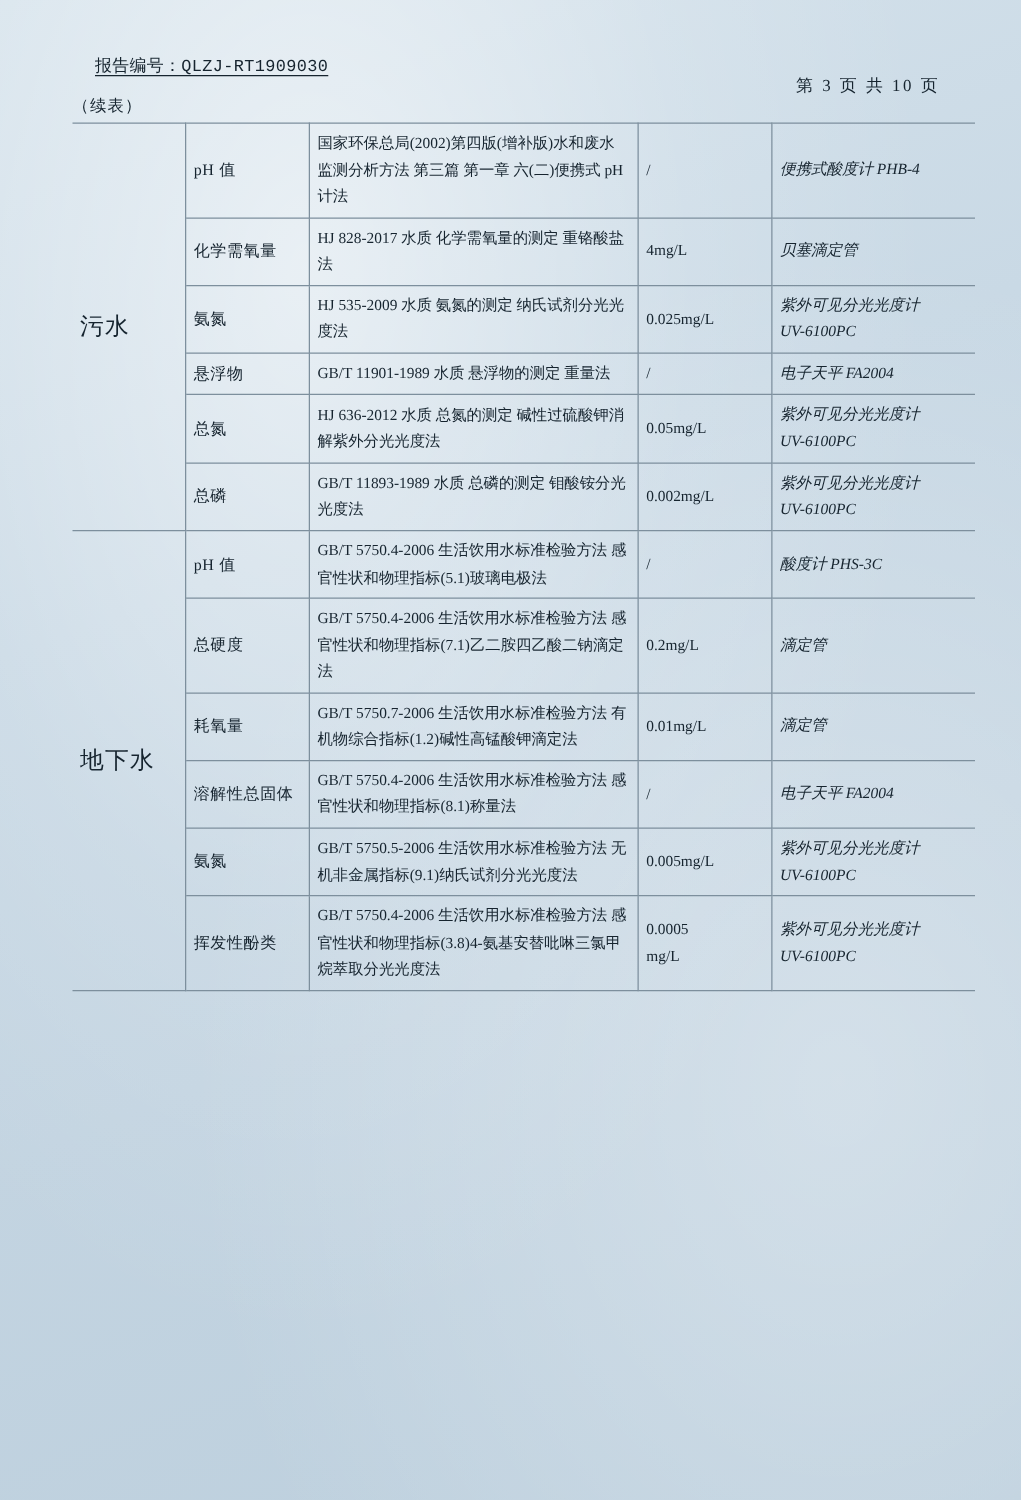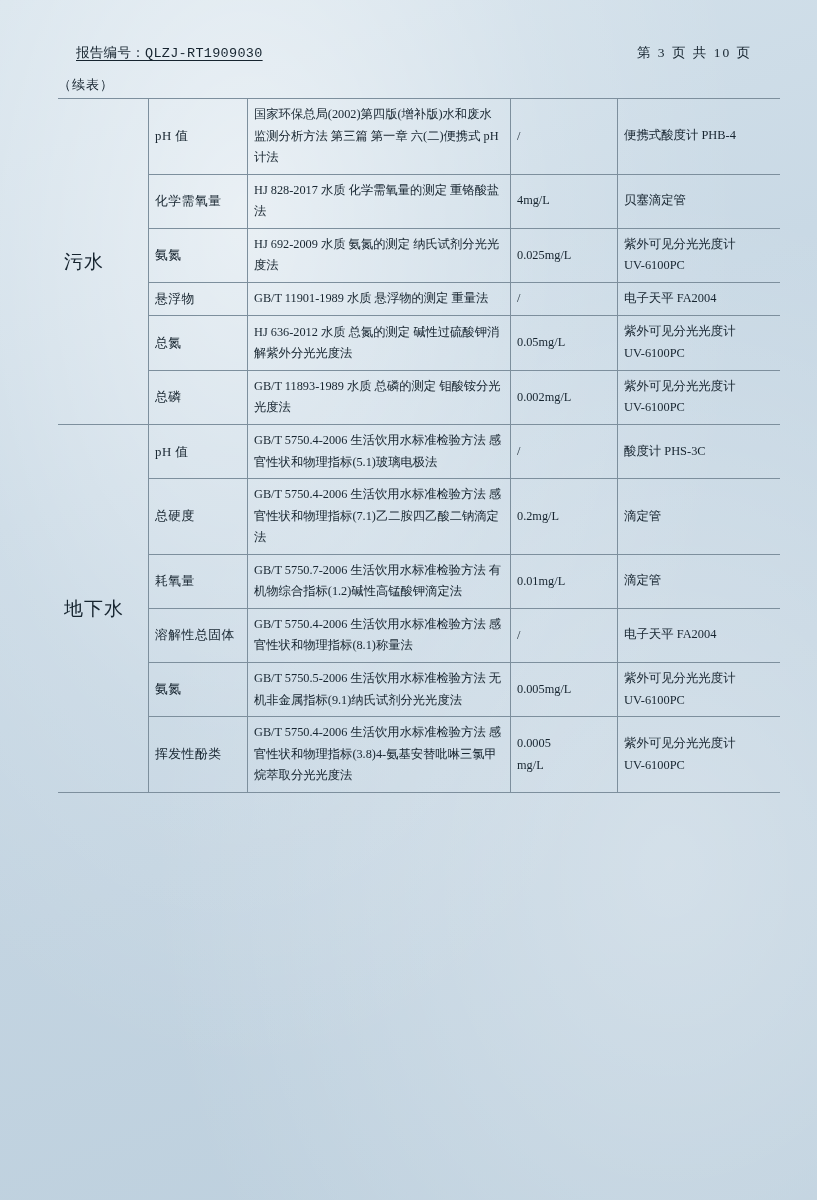--- a/index.html
+++ b/index.html
@@ -41,21 +41,21 @@
     position: absolute;
     left: 18px;
     top: 0;
     text-decoration: underline;
     text-underline-offset: 3px;
     font-family: Liberation Mono, monospace;
   }
   .hdr .right {
     position: absolute;
     right: 6px;
-    top: 0;
+    top: 16px;
     letter-spacing: 2px;
   }
   .contmark {
     font-size: 13px;
     margin-top: 6px;
     margin-bottom: 4px;
     letter-spacing: 1px;
   }
   table.grid {
     border-collapse: collapse;
@@ -93,20 +93,21 @@
     line-height: 2.0;
   }
   td.limit {
     width: 94px;
     font-size: 12.3px;
   }
   td.equip {
     width: 150px;
     font-size: 12.4px;
     line-height: 1.9;
+    font-style: italic;
   }
   .nowrapish { white-space: pre-line; }
   
   table.grid tr > td:first-child { border-left: none; }
   table.grid tr > td:last-child { border-right: none; }
   .ink { filter: none; }
 </style>
 </head>
 <body>
 
@@ -131,21 +132,21 @@
           <td class="equip nowrapish">便携式酸度计 PHB-4</td>
         </tr>
         <tr>
           <td class="item">化学需氧量</td>
           <td class="method">HJ 828-2017 水质  化学需氧量的测定  重铬酸盐法</td>
           <td class="limit">4mg/L</td>
           <td class="equip nowrapish">贝塞滴定管</td>
         </tr>
         <tr>
           <td class="item">氨氮</td>
-          <td class="method">HJ 692-2009 水质  氨氮的测定  纳氏试剂分光光度法</td>
+          <td class="method">HJ 535-2009 水质  氨氮的测定  纳氏试剂分光光度法</td>
           <td class="limit">0.025mg/L</td>
           <td class="equip nowrapish">紫外可见分光光度计
 UV-6100PC</td>
         </tr>
         <tr>
           <td class="item">悬浮物</td>
           <td class="method">GB/T 11901-1989 水质  悬浮物的测定  重量法</td>
           <td class="limit">/</td>
           <td class="equip nowrapish">电子天平 FA2004</td>
         </tr>

